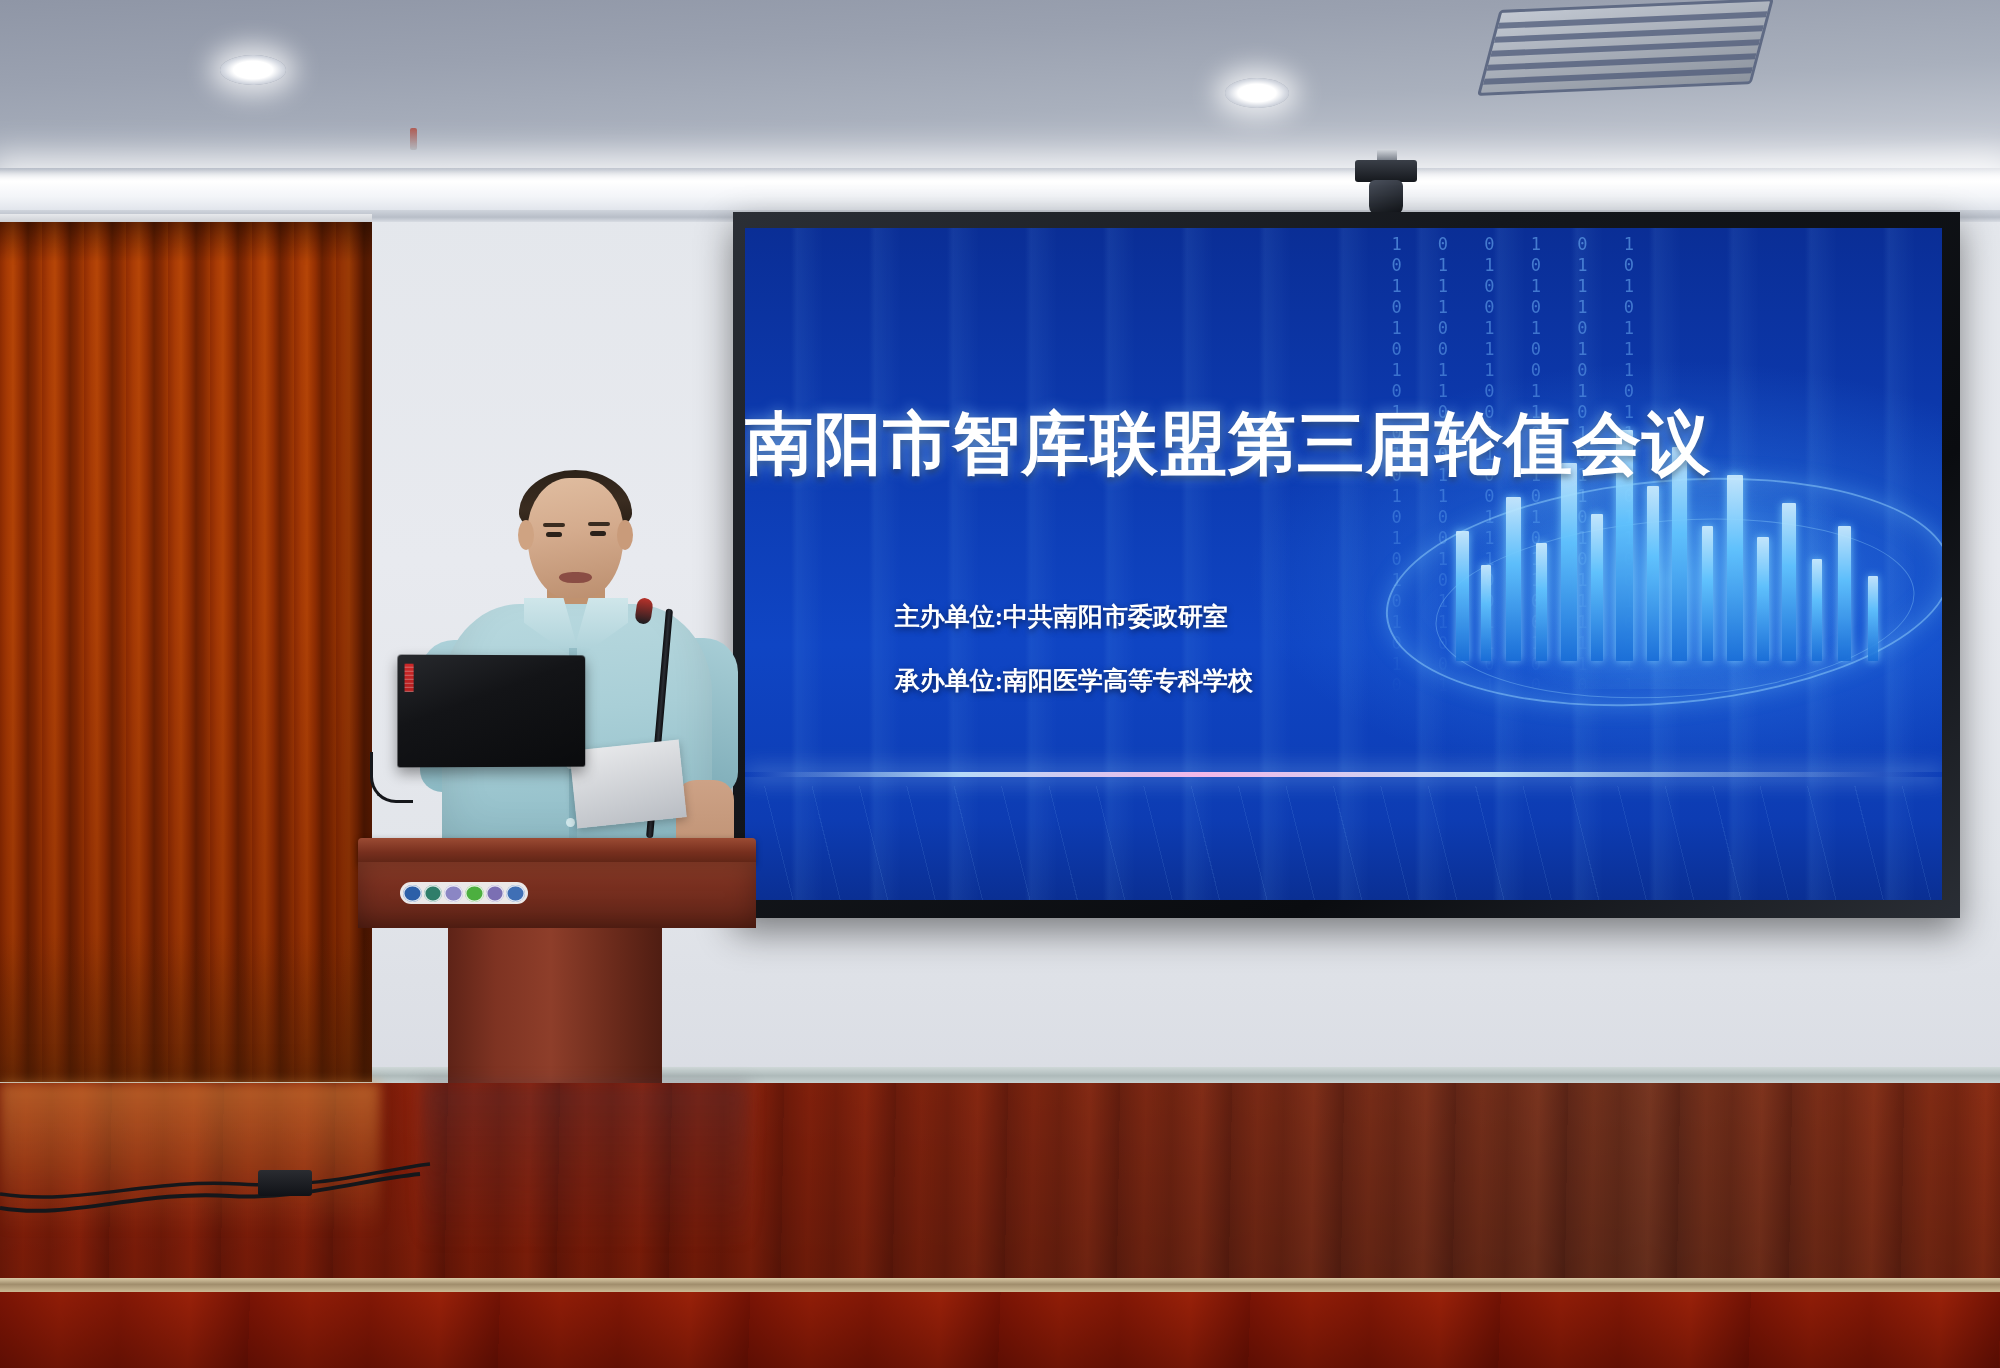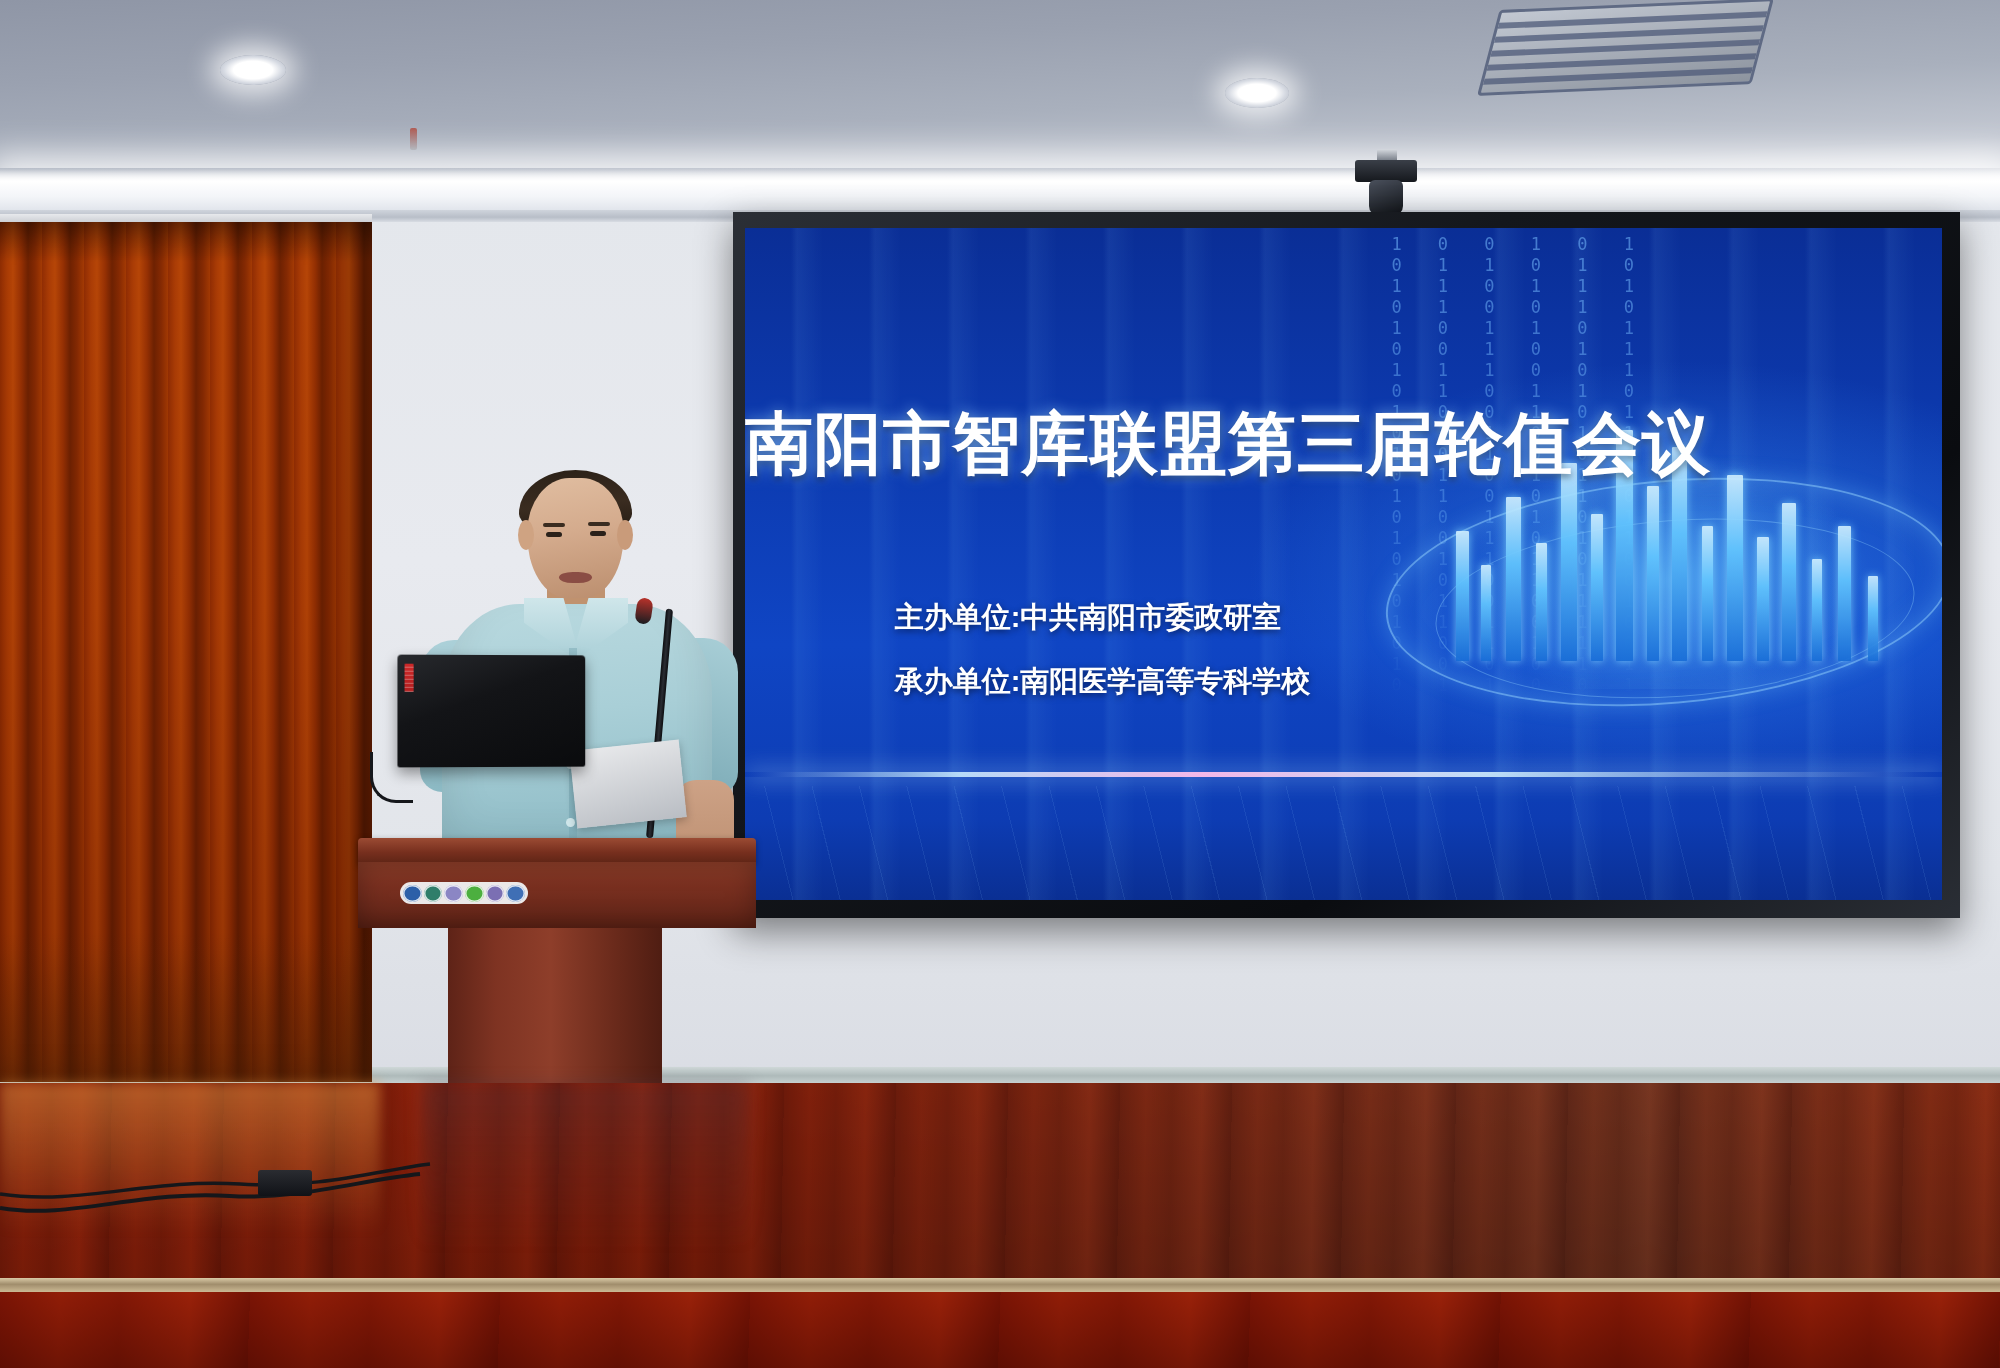--- a/index.html
+++ b/index.html
@@ -163,22 +163,22 @@
 
   .slide-title{
     position:absolute;left:0;right:0;top:25.5%;
     font-family:"DejaVu Sans","Liberation Sans",sans-serif;
     font-weight:bold;color:#ffffff;font-size:68px;letter-spacing:1px;
     text-shadow:0 0 14px rgba(140,200,255,.75),0 3px 6px rgba(0,0,0,.5);
     white-space:nowrap;
   }
   .slide-meta{
     position:absolute;left:12.5%;top:54%;
-    font-family:Liberation Sans, sans-serif;
-    font-weight:bold;color:#ffffff;font-size:29px;line-height:52px;
+    font-family:Liberation Serif, serif;
+    font-weight:bold;color:#ffffff;font-size:25px;line-height:52px;
     text-shadow:0 2px 6px rgba(0,0,0,.55);white-space:pre;
   }
 
   
   .cam{
     position:absolute;left:1355px;top:160px;width:62px;height:22px;
     background:linear-gradient(180deg,#3a3f48,#15181d);border-radius:3px;
   }
   .cam:before{
     content:"";position:absolute;left:22px;top:-11px;width:20px;height:11px;

